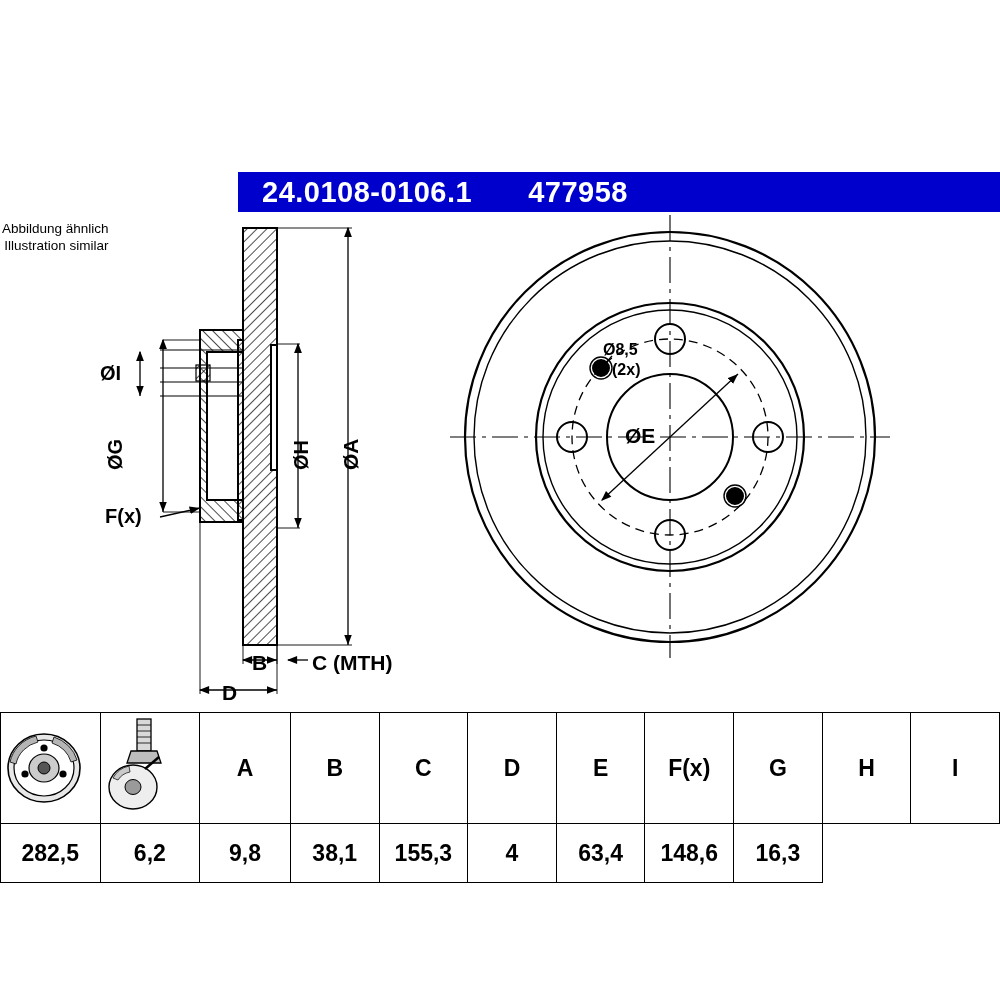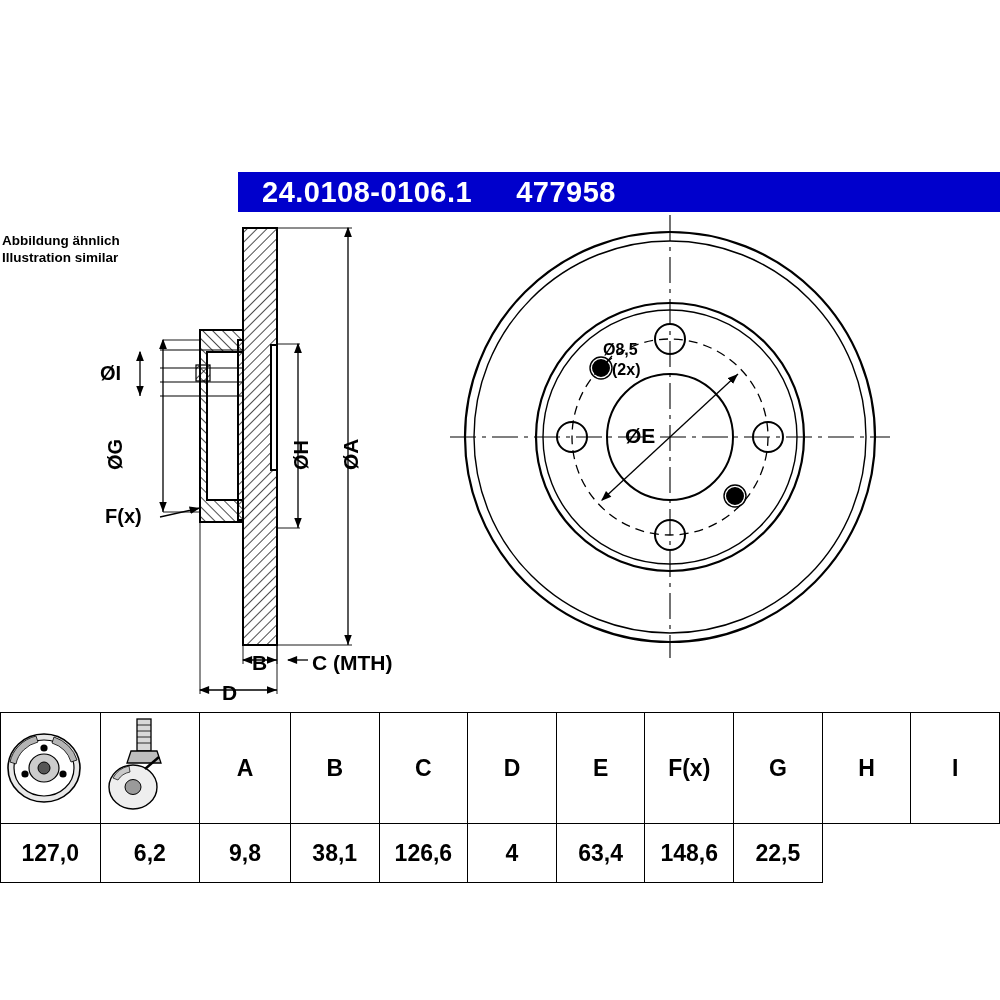--- a/index.html
+++ b/index.html
@@ -27,21 +27,21 @@
     position: absolute;
     left: 238px;
     top: 172px;
     width: 762px;
     height: 40px;
     background: #0000cc;
     color: #ffffff;
     display: flex;
     align-items: center;
     justify-content: flex-start;
-    gap: 44px;
+    gap: 56px;
     padding-left: 24px;
     box-sizing: border-box;
   }
   .header-bar .code {
     font-size: 29px;
     font-weight: bold;
     letter-spacing: 0.5px;
     white-space: nowrap;
   }
   .header-left-stub {
@@ -50,25 +50,26 @@
     top: 172px;
     width: 238px;
     height: 40px;
     background: #ffffff;
   }
 
   
   .note {
     position: absolute;
     left: 2px;
-    top: 232px;
+    top: 220px;
     font-size: 13.5px;
-    font-weight: bold;
+    font-weight: normal;
     line-height: 17px;
     white-space: nowrap;
+    text-align: right;
   }
 
   
   .table-wrap {
     position: absolute;
     left: 0px;
     top: 712px;
     width: 1000px;
     height: 118px;
   }
@@ -257,27 +258,27 @@
           <th class="col-n">D</th>
           <th class="col-n">E</th>
           <th class="col-n">F(x)</th>
           <th class="col-n">G</th>
           <th class="col-n">H</th>
           <th class="col-n">I</th>
         </tr>
       </thead>
       <tbody>
         <tr>
-          <td>127,0</td>
+          <td>282,5</td>
           <td>6,2</td>
           <td>9,8</td>
           <td>38,1</td>
-          <td>126,6</td>
+          <td>155,3</td>
           <td>4</td>
           <td>63,4</td>
           <td>148,6</td>
-          <td>22,5</td>
+          <td>16,3</td>
         </tr>
       </tbody>
     </table>
   </div>
 
 </div>
 
 </body></html>

